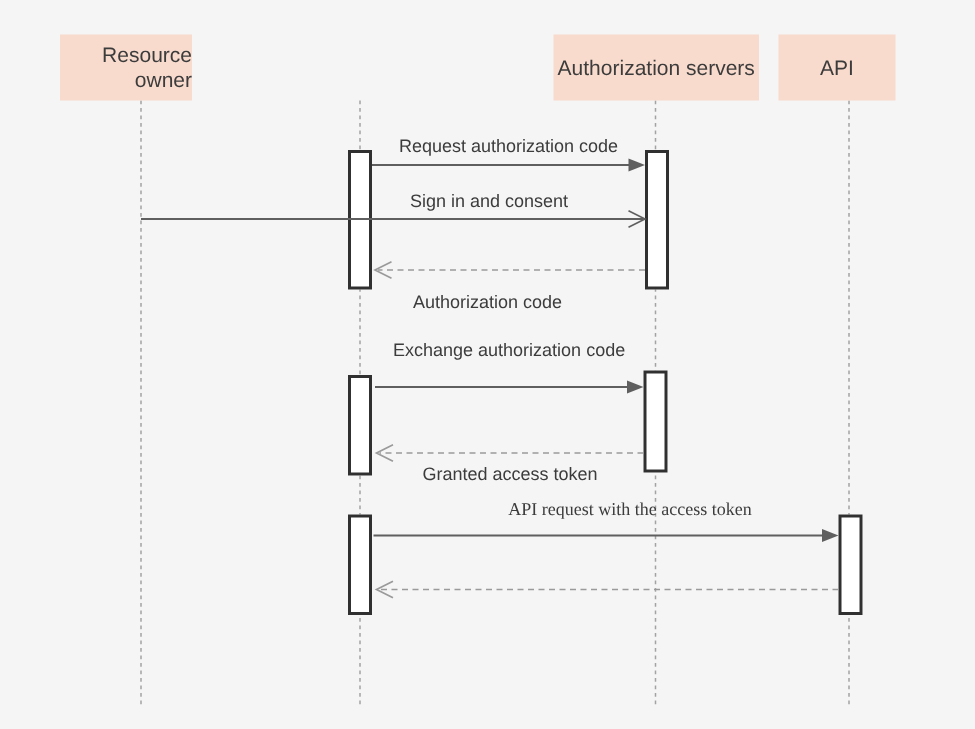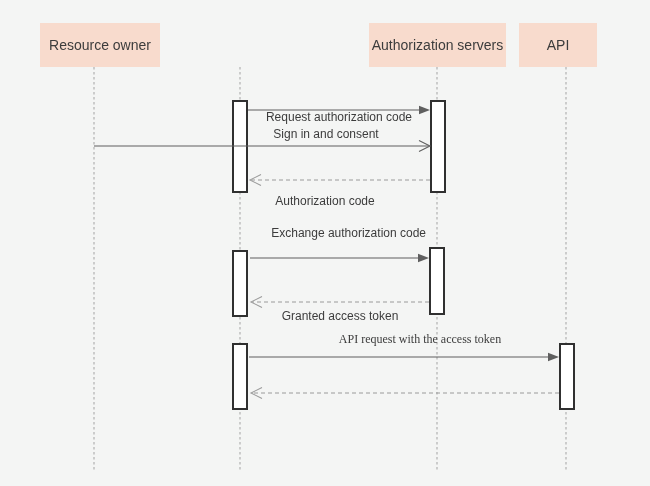--- a/index.html
+++ b/index.html
@@ -93,21 +93,21 @@
 
 <div class="canvas">
 
   <svg class="layer lifelines-layer" viewBox="0 0 650 486">
     <line class="lifeline" x1="94" y1="67" x2="94" y2="472"></line>
     <line class="lifeline" x1="240" y1="67" x2="240" y2="472"></line>
     <line class="lifeline" x1="437" y1="67" x2="437" y2="472"></line>
     <line class="lifeline" x1="566" y1="67" x2="566" y2="472"></line>
   </svg>
 
-  <div class="actor" style="left:40px; width:120px;">
+  <div class="actor" style="left:40px; width:88px;text-align:right;">
     <span>Resource owner</span>
   </div>
   <div class="actor" style="left:369px; width:137px;">
     <span>Authorization servers</span>
   </div>
   <div class="actor" style="left:519px; width:78px;">
     <span>API</span>
   </div>
 
   <div class="bar" style="left:232px; top:100px; height:89px;"></div>
@@ -134,27 +134,27 @@
     <line class="dashed-line" x1="429" y1="302" x2="253" y2="302"></line>
     <polyline class="head-open-light" points="262,296.5 251,302 262,307.5"></polyline>
 
     <line class="solid-line" x1="249" y1="357" x2="550" y2="357"></line>
     <polygon class="head-filled" points="559,357 548,352.7 548,361.3"></polygon>
 
     <line class="dashed-line" x1="559" y1="393" x2="253" y2="393"></line>
     <polyline class="head-open-light" points="262,387.5 251,393 262,398.5"></polyline>
   </svg>
 
-  <div class="msg-label" style="left:249px; top:90px; width:180px;margin-top:20px;">Request authorization code</div>
+  <div class="msg-label" style="left:249px; top:90px; width:180px;">Request authorization code</div>
 
   <div class="msg-label" style="left:246px; top:127px; width:160px;">Sign in and consent</div>
 
   <div class="msg-label" style="left:245px; top:194px; width:160px;">Authorization code</div>
 
-  <div class="msg-label left-align" style="left:246px; top:226px; width:180px;text-align:right;">
+  <div class="msg-label left-align" style="left:262px; top:226px; width:180px;">
     <span class="msg-line">Exchange authorization code</span>
   </div>
 
   <div class="msg-label" style="left:260px; top:309px; width:160px;">Granted access token</div>
 
   <div class="msg-label" style="left:310px; top:332px; width:220px;font-family:Liberation Serif, serif;">API request with the access token</div>
 
 
 </div>
 

